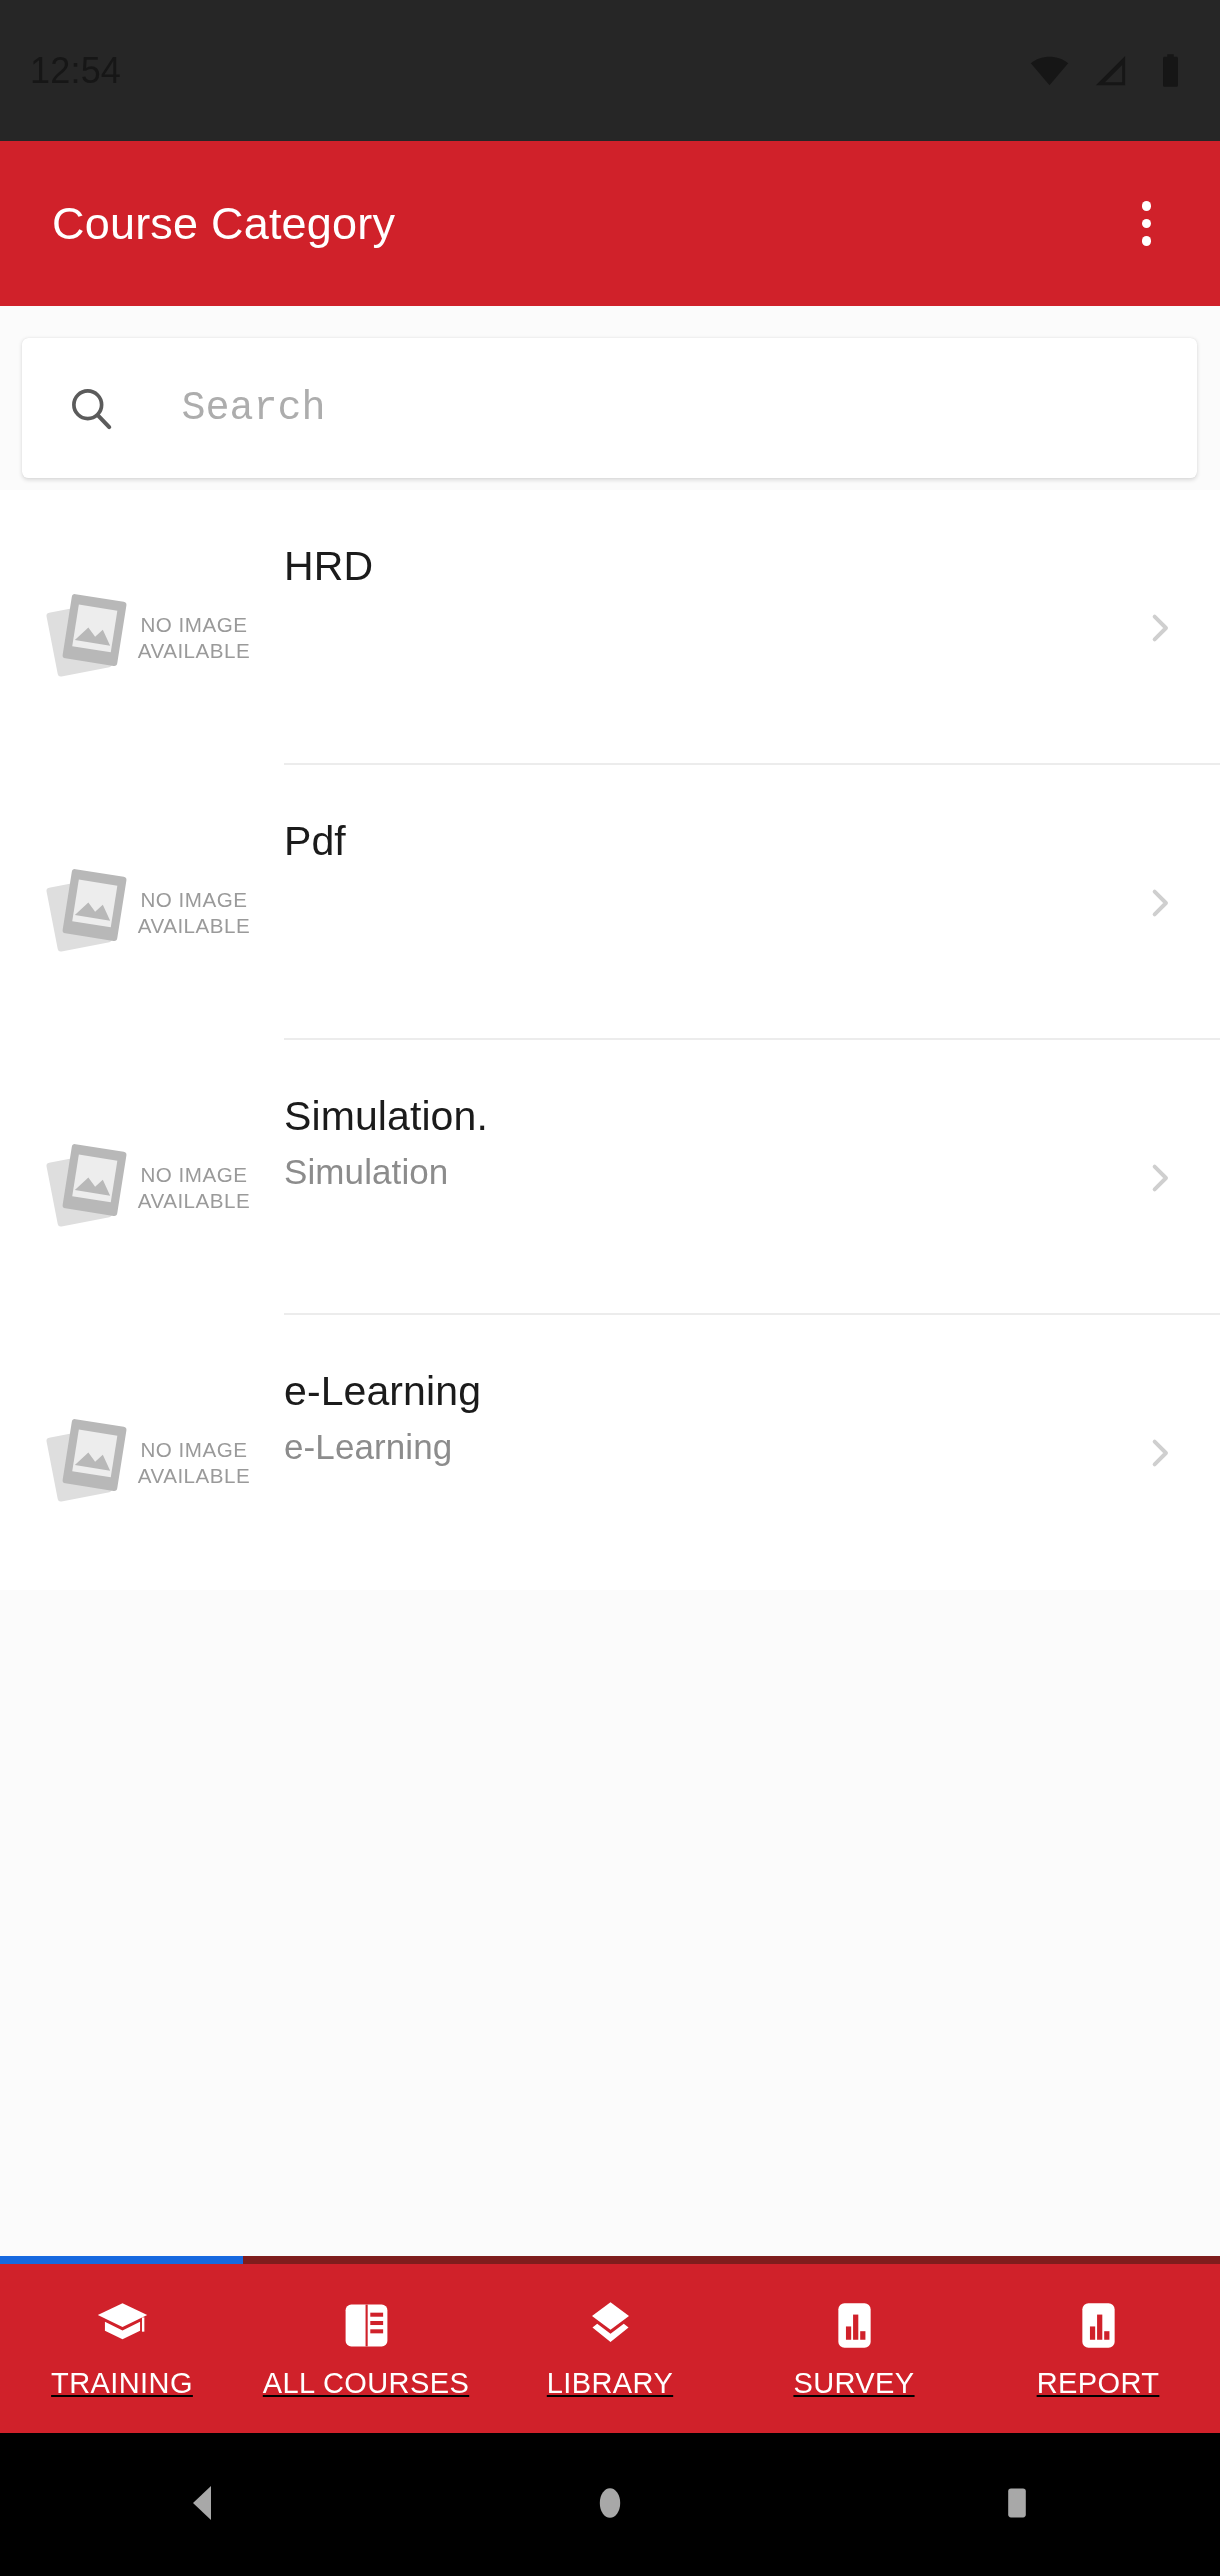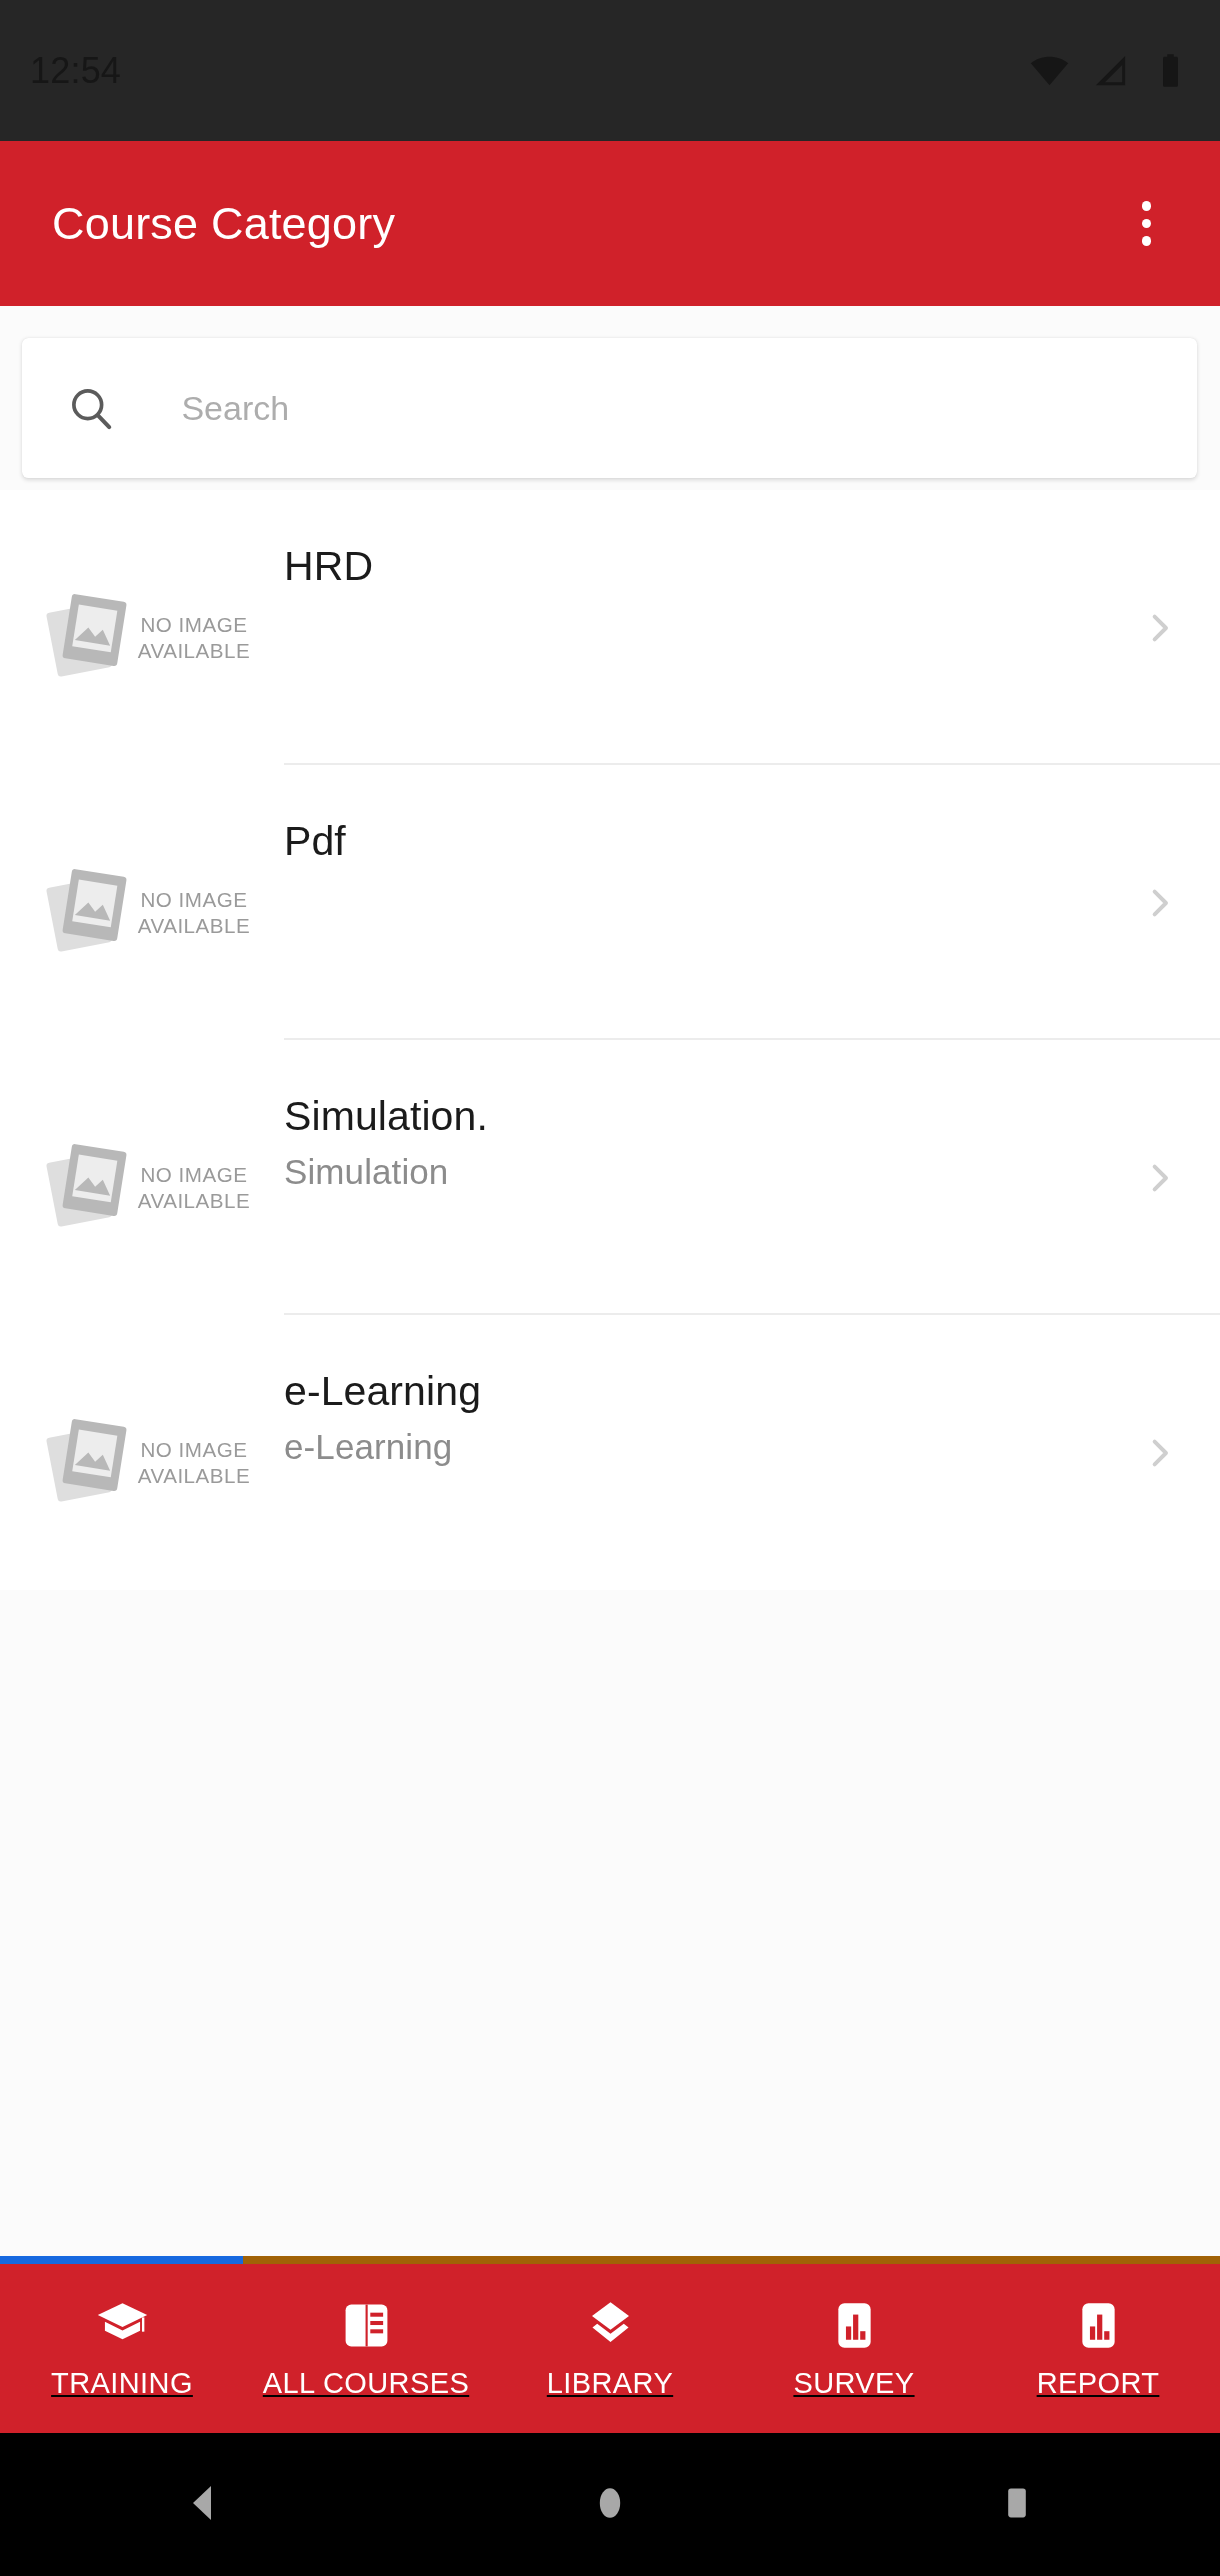--- a/index.html
+++ b/index.html
@@ -2,21 +2,21 @@
 <html style="font-size:14.3px"><head>
 <meta charset="utf-8">
 <style>
   * { margin:0; padding:0; box-sizing:border-box; }
   html,body { width:1220px; height:2576px; }
   body {
     font-family:"Liberation Sans", sans-serif;
     background:#ffffff;
     overflow:hidden;
   }
-  .phone { position:relative; width:1220px; height:2576px; background:#a16207; }
+  .phone { position:relative; width:1220px; height:2576px; background:#7f1d1d; }
 
   
   .statusbar {
     position:absolute; top:0; left:0; width:1220px; height:141px;
     background:#262626;
     display:flex; align-items:center; justify-content:space-between;
     padding:0 30px 0 30px;
   }
   .status-time {
     color:#161616; font-size:36px; letter-spacing:0.2px;
@@ -51,22 +51,22 @@
   
   .search-card {
     position:absolute; top:32px; left:22.4px; width:1175px; height:140px;
     background:#ffffff; border-radius:6.3px;
     box-shadow:0 1.8px 4.5px rgba(0,0,0,0.14), 0 0 0.9px rgba(0,0,0,0.10);
     display:flex; align-items:center; padding-left:43px;
   }
   .search-icon { width:52px; height:52px; flex:0 0 52px; }
   .search-input {
     border:none; outline:none; background:transparent;
-    font-family:Liberation Sans, sans-serif;
-    font-size:34px; color:#3a3a3a; margin-left:64px; width:877px;
+    font-family:Liberation Mono, monospace;
+    font-size:40px; color:#3a3a3a; margin-left:64px; width:877px;
   }
   .search-input::placeholder { color:#adadad; }
 
   
   .list { position:absolute; top:184px; left:0; width:1220px; background:#fff; }
   .list-row {
     position:relative; width:1220px; height:275px;
     display:flex; align-items:flex-start; background:#fff; cursor:pointer;
   }
   .thumb {

